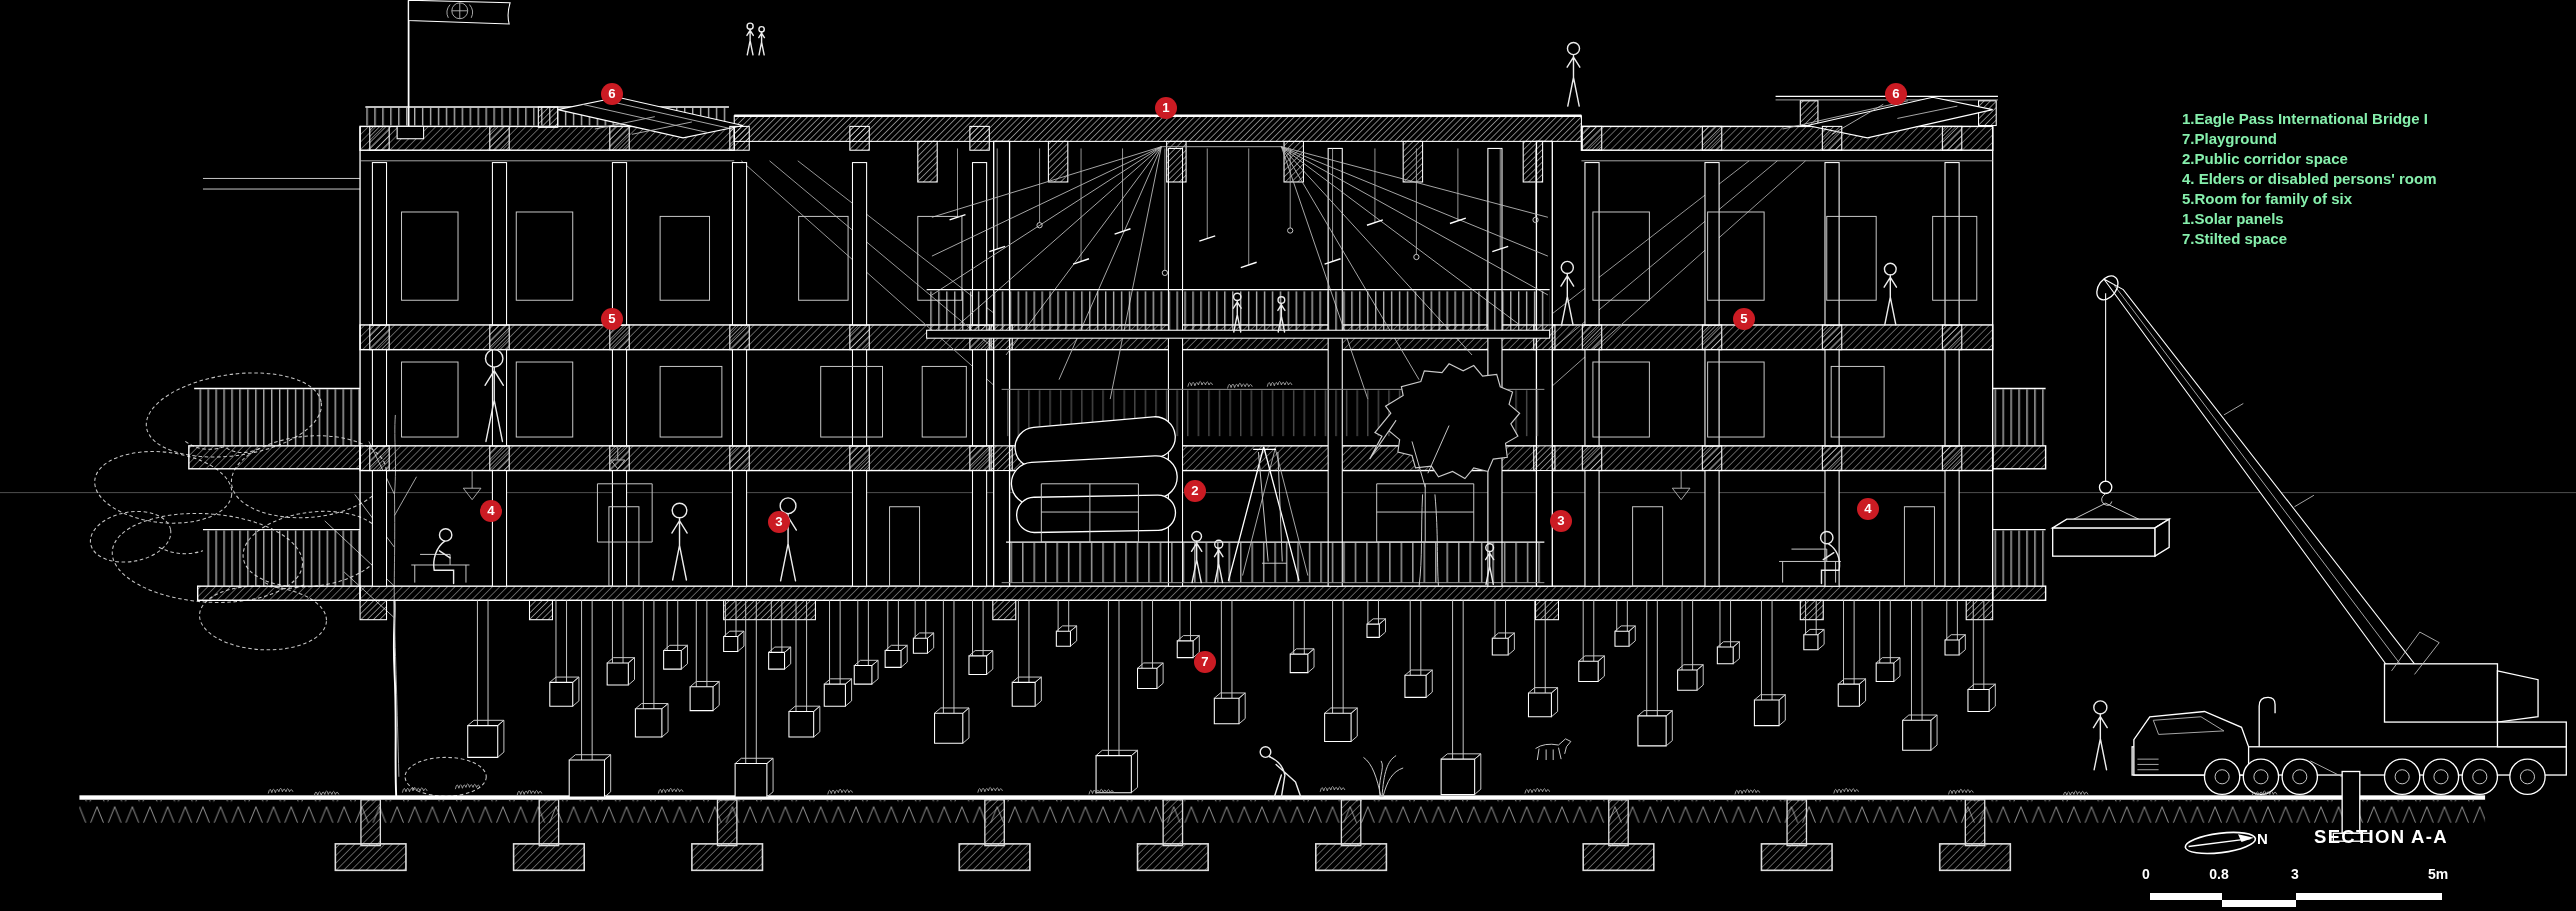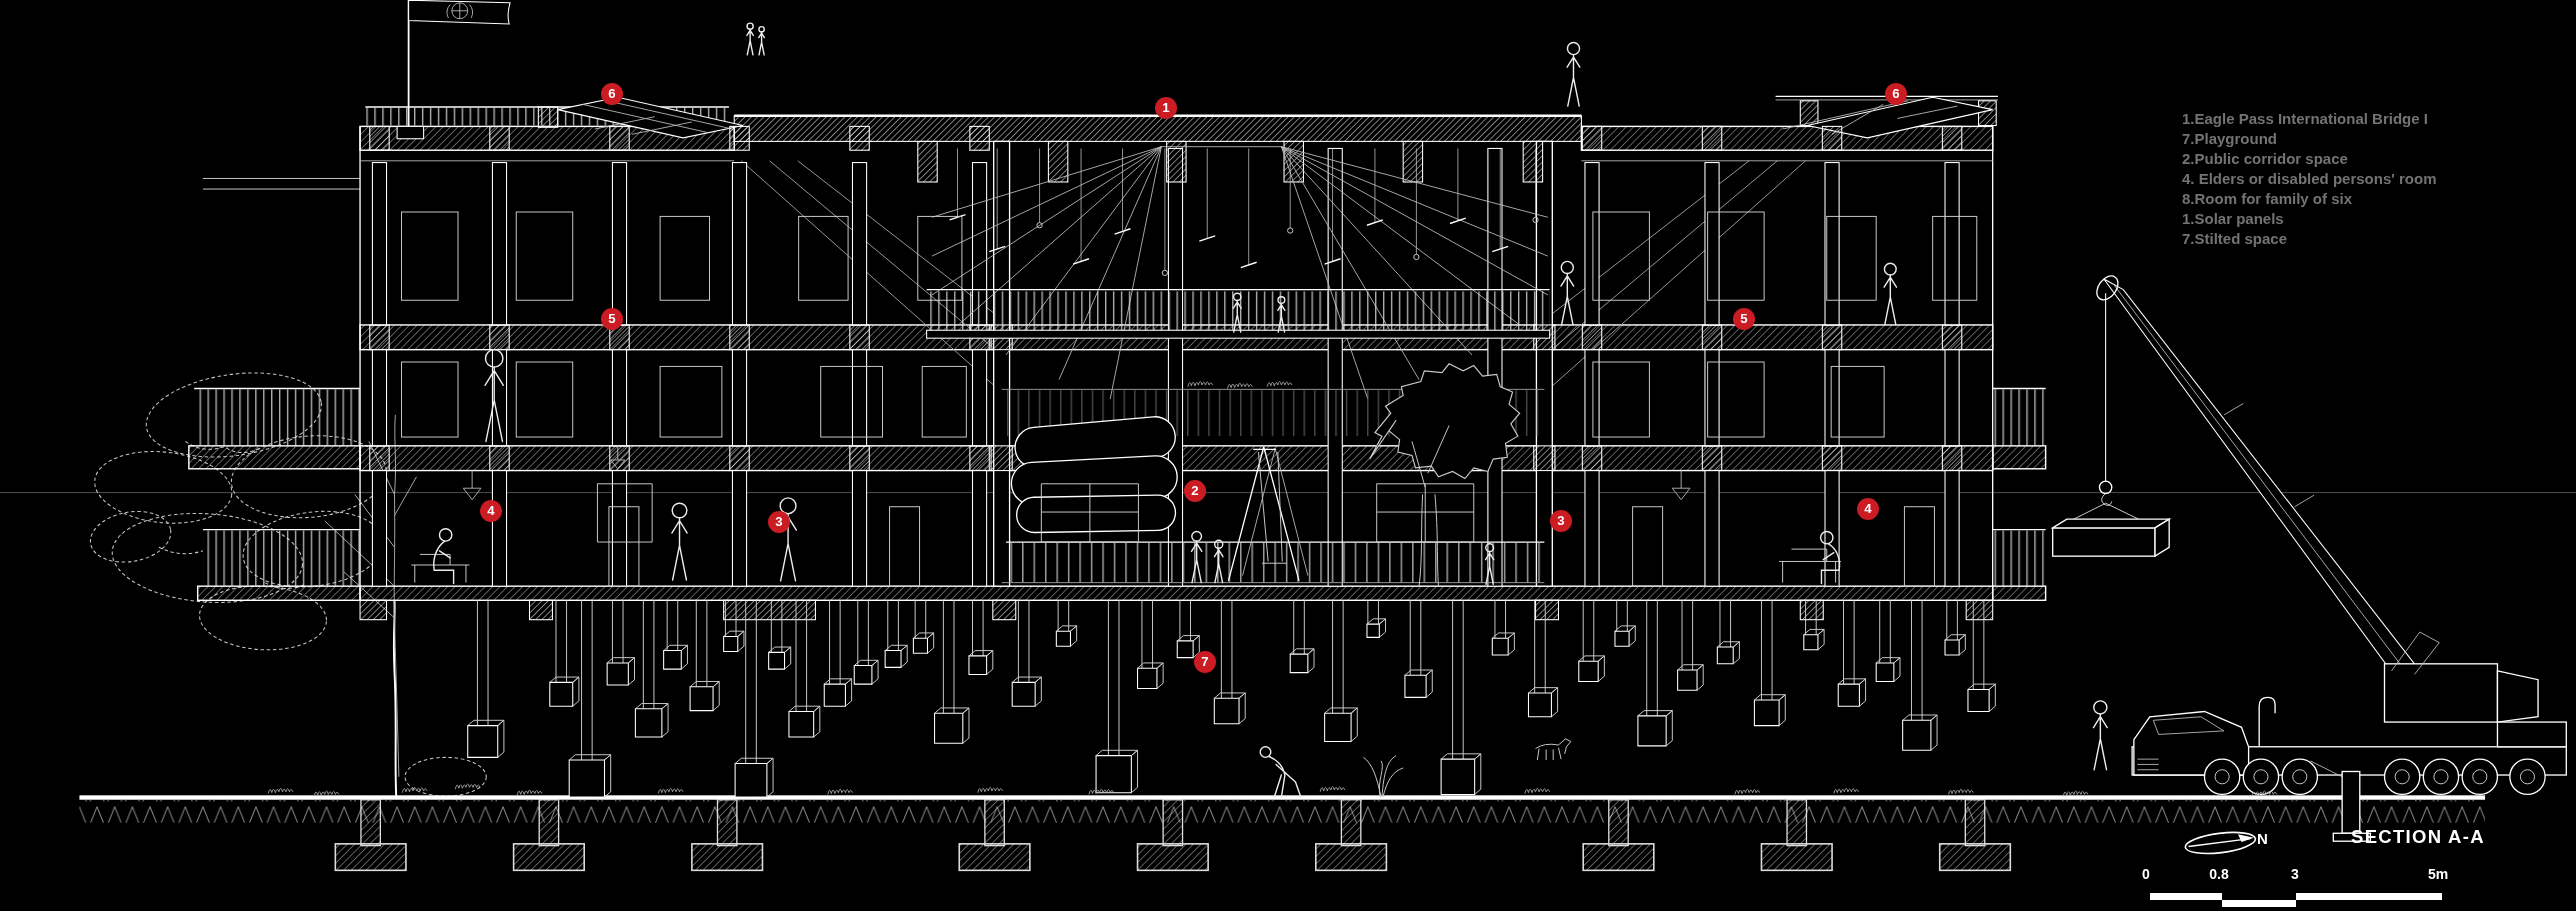--- a/index.html
+++ b/index.html
@@ -15,24 +15,24 @@
   .g2{stroke:#bbb;stroke-width:1;fill:none}
   .c1{stroke:#ccc;stroke-width:1.1;fill:none}
   .hb{fill:url(#hatch);stroke:#fff;stroke-width:1.6}
   .hw{fill:url(#hatchW);stroke:#fff;stroke-width:1.2}
   .fol{stroke:#c4c4c4;stroke-width:1.2;fill:none;stroke-dasharray:4 3}
   .ppl{stroke:#ececec;stroke-width:1.6;fill:none;stroke-linecap:round}
   
   .mk{position:absolute;width:22px;height:22px;border-radius:50%;transform:translate(-50%,-50%);
       color:#fff;font:bold 13.2px/22px "Liberation Sans",sans-serif;text-align:center;
       background:#cb1b23;letter-spacing:0;}
-  .legend{position:absolute;left:2182px;top:109px;color:#737373;
+  .legend{position:absolute;left:2182px;top:109px;color:#86efac;
           font:bold 15px/20px "Liberation Sans",sans-serif;white-space:nowrap;}
   .stitle{position:absolute;left:2314px;top:826px;color:#fff;
-          font:bold 18.5px "Liberation Sans",sans-serif;letter-spacing:1.3px;white-space:nowrap;margin-left:37px;}
+          font:bold 18.5px "Liberation Sans",sans-serif;letter-spacing:1.3px;white-space:nowrap;}
   .nlab{position:absolute;left:2257px;top:830px;color:#fff;font:bold 15px "Liberation Sans",sans-serif;}
   .sl{position:absolute;top:866px;color:#fff;font:bold 14px "Liberation Sans",sans-serif;transform:translateX(-50%);}
   .bar{position:absolute;background:#fff;height:7px;}
 </style>
 </head>
 <body style="background: rgb(0, 0, 0);">
 
 <div id="canvas">
 
 <svg id="art" width="2576" height="912" viewBox="0 0 2919 1033">
@@ -593,21 +593,21 @@
 <div class="mk" style="left: 779px; top: 522px; background: rgb(203, 27, 35);">3</div>
 <div class="mk" style="left: 1561px; top: 521px; background: rgb(203, 27, 35);">3</div>
 <div class="mk" style="left: 1868px; top: 509px; background: rgb(203, 27, 35);">4</div>
 <div class="mk" style="left: 1205px; top: 662px; background: rgb(203, 27, 35);">7</div>
 
 <div class="legend">
   <div>1.Eagle Pass International Bridge I</div>
   <div>7.Playground</div>
   <div>2.Public corridor space</div>
   <div>4. Elders or disabled persons' room</div>
-  <div>8.Room for family of six</div>
+  <div>5.Room for family of six</div>
   <div>1.Solar panels</div>
   <div>7.Stilted space</div>
 </div>
 
 <div class="stitle">SECTION A-A</div>
 <div class="nlab">N</div>
 
 <div class="sl" style="left:2146px">0</div>
 <div class="sl" style="left:2219px">0.8</div>
 <div class="sl" style="left:2295px">3</div>

